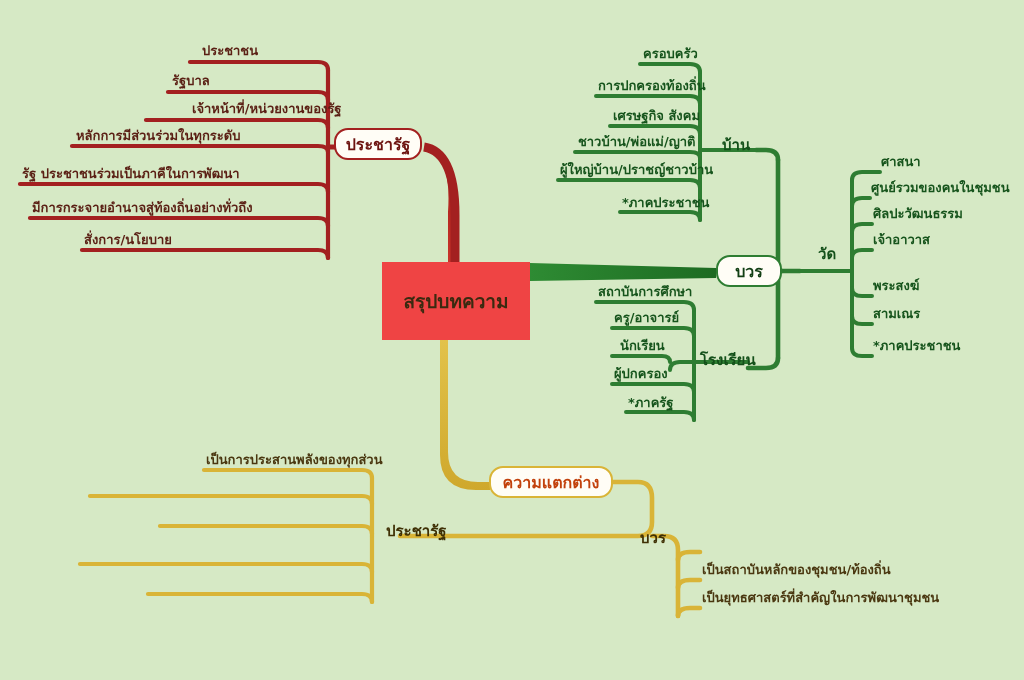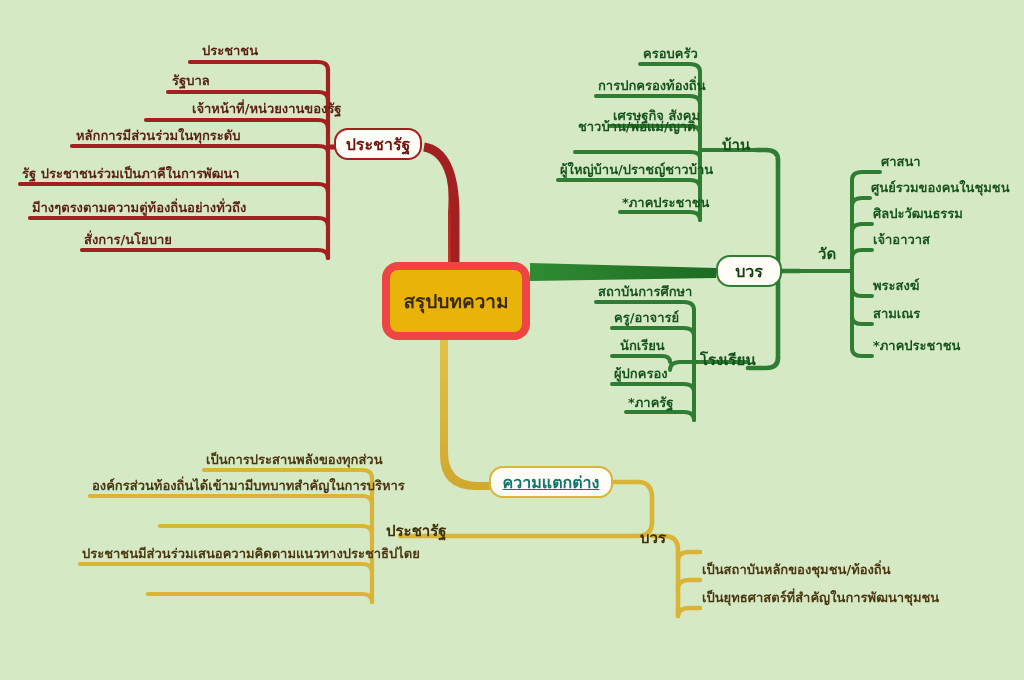--- a/index.html
+++ b/index.html
@@ -25,26 +25,26 @@
   .mid.gold{color:#3f3005;}
 
   
   .node{
     position:absolute;display:flex;align-items:center;justify-content:center;
     background:#fffdf6;border-radius:14px;box-sizing:border-box;
     font-weight:700;white-space:nowrap;
   }
   .node span{display:block;}
   #node-center{
-    border:8px solid #ef4444;border-radius:16px;background:#eab308;
+    border:4px solid #ef4444;border-radius:0;background:#ef4444;
     font-size:19px;color:#3a2a10;
   }
   #node-pracharat-top{border:2px solid #a32020;font-size:16px;color:#6d1410;}
   #node-bworn{border:2px solid #2e7d32;font-size:16px;color:#123f14;}
-  #node-difference{border:2px solid #d9b437;font-size:16px;color:#0f766e;text-decoration:underline;}
+  #node-difference{border:2px solid #d9b437;font-size:16px;color:#c2410c;}
 </style>
 </head>
 <body>
 
 <div id="stage">
 
   <svg id="wires" viewBox="0 0 1024 680" xmlns="http://www.w3.org/2000/svg">
     <defs>
       <linearGradient id="gRedTrunk" x1="0" y1="1" x2="0" y2="0">
         <stop offset="0%" stop-color="#c9342a"></stop>
@@ -229,28 +229,28 @@
 
   <div class="node" id="node-difference" style="left:489px;top:466px;width:124px;height:32px;">
     <span>ความแตกต่าง</span>
   </div>
 
   <div class="lbl leaf red" style="left:202px;top:44px;">ประชาชน</div>
   <div class="lbl leaf red" style="left:172px;top:74px;">รัฐบาล</div>
   <div class="lbl leaf red" style="left:148px;top:102px;padding-left:44px;">เจ้าหน้าที่/หน่วยงานของรัฐ</div>
   <div class="lbl leaf red" style="left:76px;top:129px;">หลักการมีส่วนร่วมในทุกระดับ</div>
   <div class="lbl leaf red" style="left:22px;top:167px;">รัฐ ประชาชนร่วมเป็นภาคีในการพัฒนา</div>
-  <div class="lbl leaf red" style="left:32px;top:201px;">มีางๆตรงตามความตู่ท้องถิ่นอย่างทั่วถึง</div>
+  <div class="lbl leaf red" style="left:32px;top:201px;">มีการกระจายอำนาจสู่ท้องถิ่นอย่างทั่วถึง</div>
   <div class="lbl leaf red" style="left:84px;top:233px;">สั่งการ/นโยบาย</div>
 
   <div class="lbl mid green" style="left:722px;top:138px;">บ้าน</div>
   <div class="lbl leaf green" style="left:643px;top:47px;">ครอบครัว</div>
   <div class="lbl leaf green" style="left:598px;top:79px;">การปกครองท้องถิ่น</div>
   <div class="lbl leaf green" style="left:613px;top:109px;">เศรษฐกิจ สังคม</div>
-  <div class="lbl leaf green" style="left:578px;top:120px;">ชาวบ้าน/พ่อแม่/ญาติ</div>
+  <div class="lbl leaf green" style="left:578px;top:135px;">ชาวบ้าน/พ่อแม่/ญาติ</div>
   <div class="lbl leaf green" style="left:560px;top:163px;">ผู้ใหญ่บ้าน/ปราชญ์ชาวบ้าน</div>
   <div class="lbl leaf green" style="left:622px;top:196px;">*ภาคประชาชน</div>
 
   <div class="lbl mid green" style="left:818px;top:247px;">วัด</div>
   <div class="lbl leaf green" style="left:881px;top:155px;">ศาสนา</div>
   <div class="lbl leaf green" style="left:871px;top:181px;">ศูนย์รวมของคนในชุมชน</div>
   <div class="lbl leaf green" style="left:873px;top:207px;">ศิลปะวัฒนธรรม</div>
   <div class="lbl leaf green" style="left:873px;top:233px;">เจ้าอาวาส</div>
   <div class="lbl leaf green" style="left:873px;top:279px;">พระสงฆ์</div>
   <div class="lbl leaf green" style="left:873px;top:307px;">สามเณร</div>
@@ -258,20 +258,18 @@
 
   <div class="lbl mid green" style="left:700px;top:353px;">โรงเรียน</div>
   <div class="lbl leaf green" style="left:598px;top:285px;">สถาบันการศึกษา</div>
   <div class="lbl leaf green" style="left:614px;top:311px;">ครู/อาจารย์</div>
   <div class="lbl leaf green" style="left:620px;top:339px;">นักเรียน</div>
   <div class="lbl leaf green" style="left:614px;top:367px;">ผู้ปกครอง</div>
   <div class="lbl leaf green" style="left:628px;top:396px;">*ภาครัฐ</div>
 
   <div class="lbl mid gold" style="left:386px;top:524px;">ประชารัฐ</div>
   <div class="lbl leaf gold" style="left:206px;top:453px;">เป็นการประสานพลังของทุกส่วน</div>
-  <div class="lbl leaf gold" style="left:92px;top:479px;">องค์กรส่วนท้องถิ่นได้เข้ามามีบทบาทสำคัญในการบริหาร</div>
-  <div class="lbl leaf gold" style="left:82px;top:547px;">ประชาชนมีส่วนร่วมเสนอความคิดตามแนวทางประชาธิปไตย</div>
 
   <div class="lbl mid gold" style="left:640px;top:531px;">บวร</div>
   <div class="lbl leaf gold" style="left:702px;top:563px;">เป็นสถาบันหลักของชุมชน/ท้องถิ่น</div>
   <div class="lbl leaf gold" style="left:702px;top:591px;">เป็นยุทธศาสตร์ที่สำคัญในการพัฒนาชุมชน</div>
 
 </div>
 
 </body></html>

